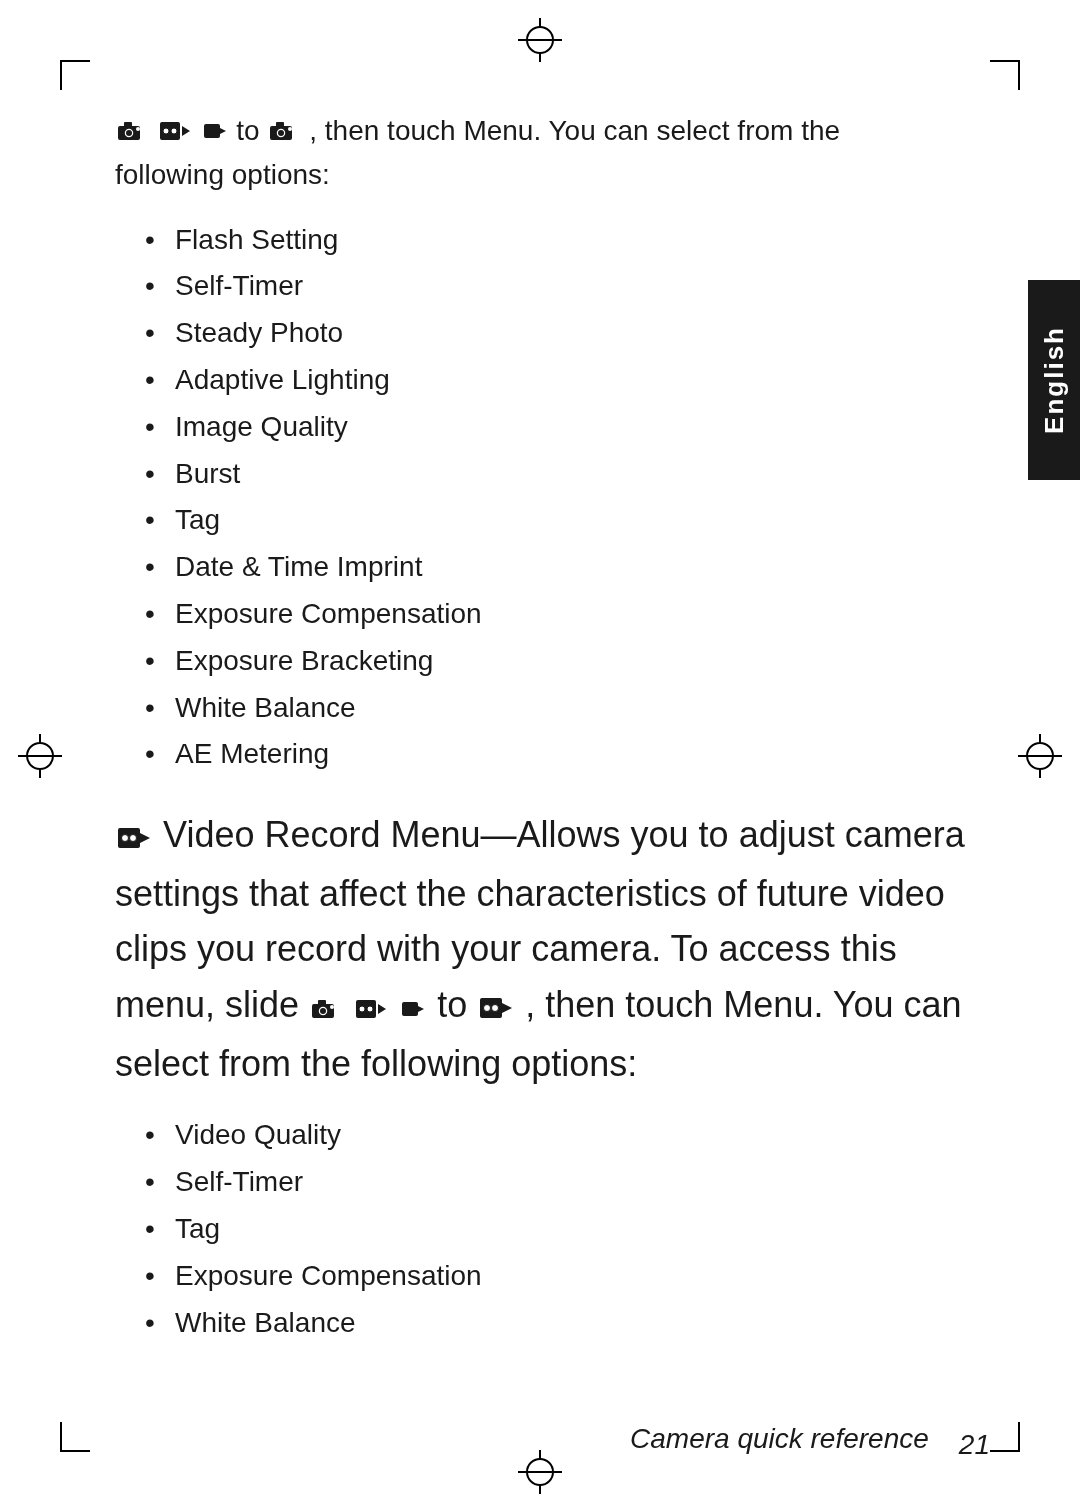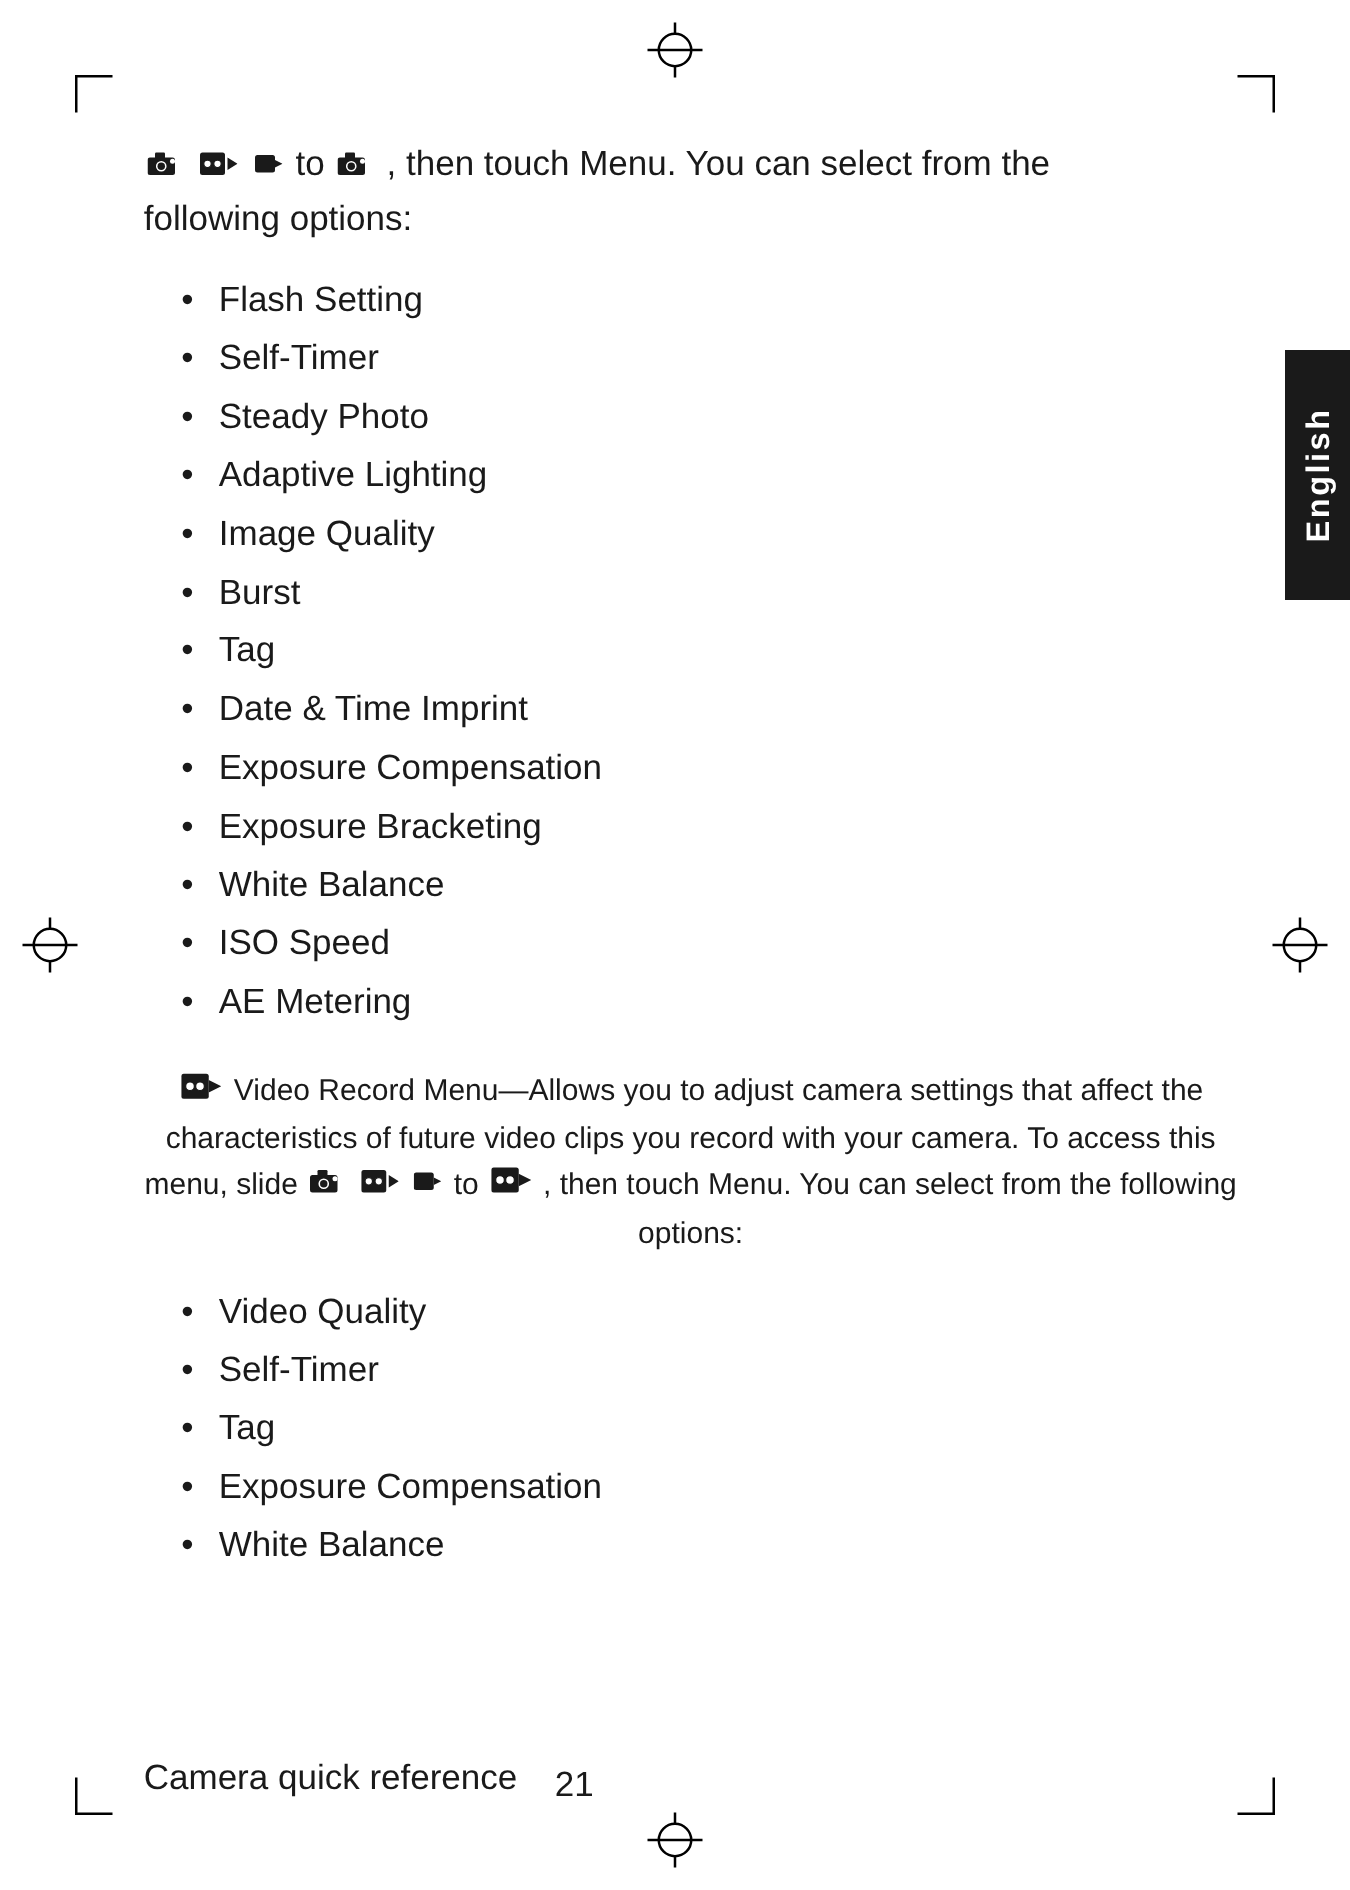--- a/index.html
+++ b/index.html
@@ -127,36 +127,37 @@
     }
     .bullet-list li::before {
       content: '•';
       position: absolute;
       left: 0;
       top: 0;
     }
 
     
     .section-para {
-      font-size: 24px;
+      font-size: 36px;
       line-height: 1.55;
       margin-bottom: 22px;
-      text-align: center;
     }
 
     
     .footer {
       position: absolute;
-      bottom: 68px;
+      bottom: 51px;
       left: 115px;
       right: 90px;
       display: flex;
+      justify-content: flex-end;
       align-items: center;
       font-size: 28px;
       color: #1a1a1a;
+      font-style: italic;
     }
 
     .footer-text {
       margin-right: 30px;
     }
 
     .footer-page {
       font-size: 28px;
       margin-top: 12px;
     }
@@ -245,21 +246,20 @@
     <li>Self-Timer</li>
     <li>Steady Photo</li>
     <li>Adaptive Lighting</li>
     <li>Image Quality</li>
     <li>Burst</li>
     <li>Tag</li>
     <li>Date &amp; Time Imprint</li>
     <li>Exposure Compensation</li>
     <li>Exposure Bracketing</li>
     <li>White Balance</li>
-    <li>ISO Speed</li>
     <li>AE Metering</li>
   </ul>
 
   <p class="section-para">
     <span class="cam-icon">
       <svg width="32" height="24" viewBox="0 0 32 24" fill="none" xmlns="http://www.w3.org/2000/svg">
         <rect x="0" y="2" width="22" height="20" rx="2" fill="#1a1a1a"></rect>
         <circle cx="7" cy="12" r="3.5" fill="#fff" stroke="#1a1a1a" stroke-width="1"></circle>
         <circle cx="15" cy="12" r="3.5" fill="#fff" stroke="#1a1a1a" stroke-width="1"></circle>
         <polygon points="22,7 32,12 22,17" fill="#1a1a1a"></polygon>

